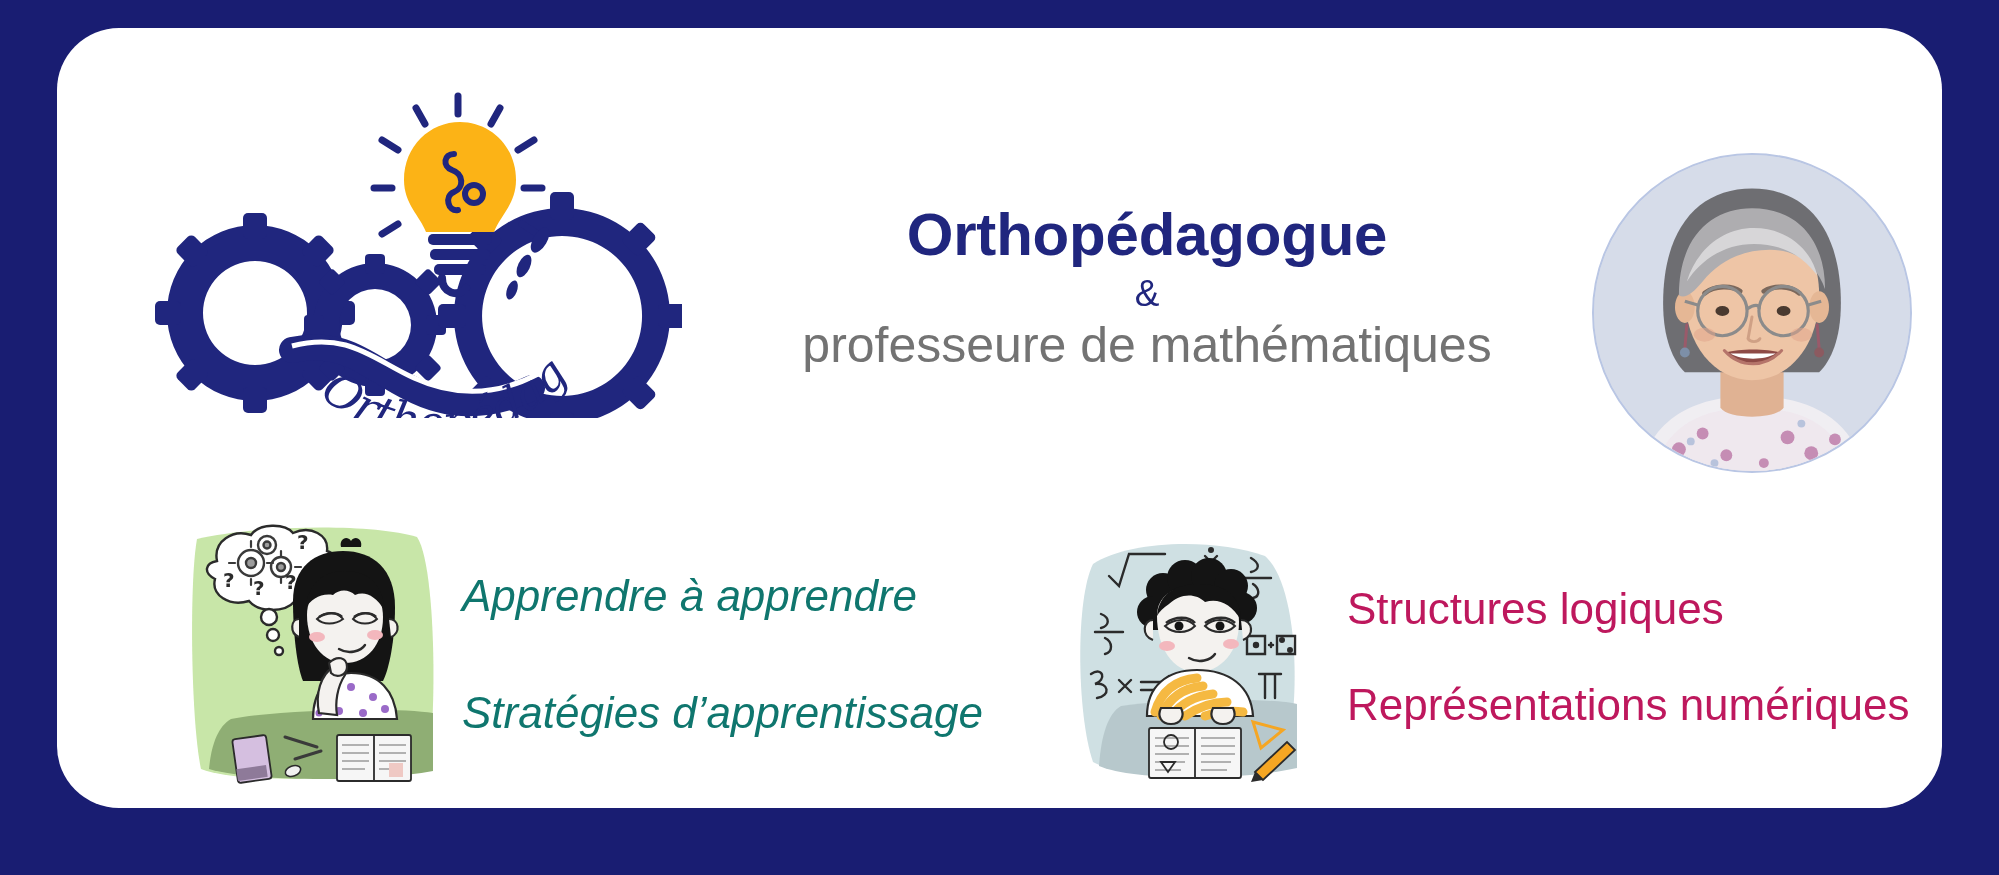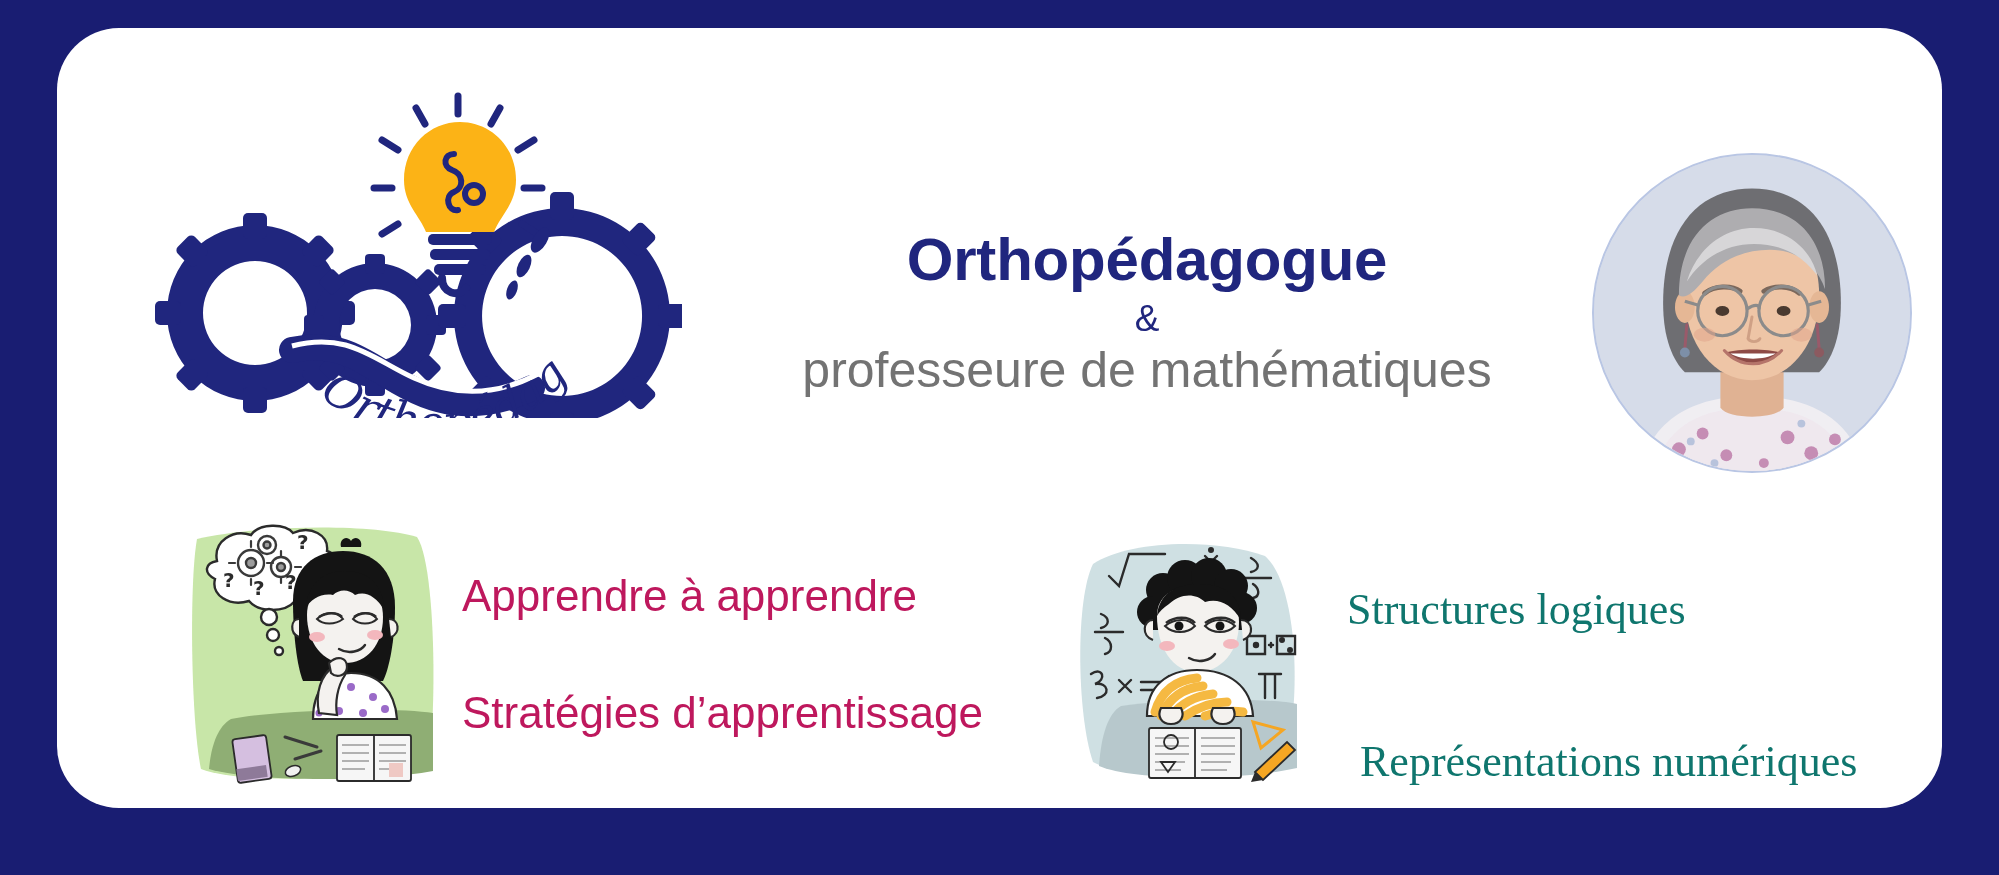--- a/index.html
+++ b/index.html
@@ -45,21 +45,20 @@
   #logo svg { display: block; width: 100%; height: 100%; }
 
   
   #headline {
     position: absolute;
     left: 660px;
     top: 175px;
     width: 860px;
     text-align: center;
     line-height: 1.08;
-    margin-top: 25px;
   }
   #title-main {
     font-size: 60px;
     font-weight: bold;
     color: #20267e;
     letter-spacing: -0.2px;
     margin: 0 0 6px 0;
     white-space: nowrap;
   }
   #title-amp {
@@ -101,27 +100,27 @@
 
   #illus-left  { left: 132px;  top: 495px; }
   #illus-right { left: 1008px; top: 498px; }
 
   .feature-text {
     position: absolute;
     font-size: 44px;
     font-weight: normal;
     white-space: nowrap;
   }
-  .green { color: #be185d; }
-  .grey  { color: #0f766e; font-family: Liberation Serif, serif; }
+  .green { color: #0f766e; font-style: italic; }
+  .grey  { color: #be185d; }
 
   #txt-apprendre   { left: 405px;  top: 543px; }
   #txt-strategies  { left: 405px;  top: 660px; text-align: center; }
   #txt-structures  { left: 1290px; top: 556px; }
-  #txt-represent   { left: 1290px; top: 708px; margin-left: 13px; }
+  #txt-represent   { left: 1290px; top: 652px; }
 </style>
 </head>
 <body>
 
 <div id="banner">
 
   <div id="card">
 
     <div id="logo">
       <svg viewBox="0 0 540 330" xmlns="http://www.w3.org/2000/svg" aria-hidden="true">

